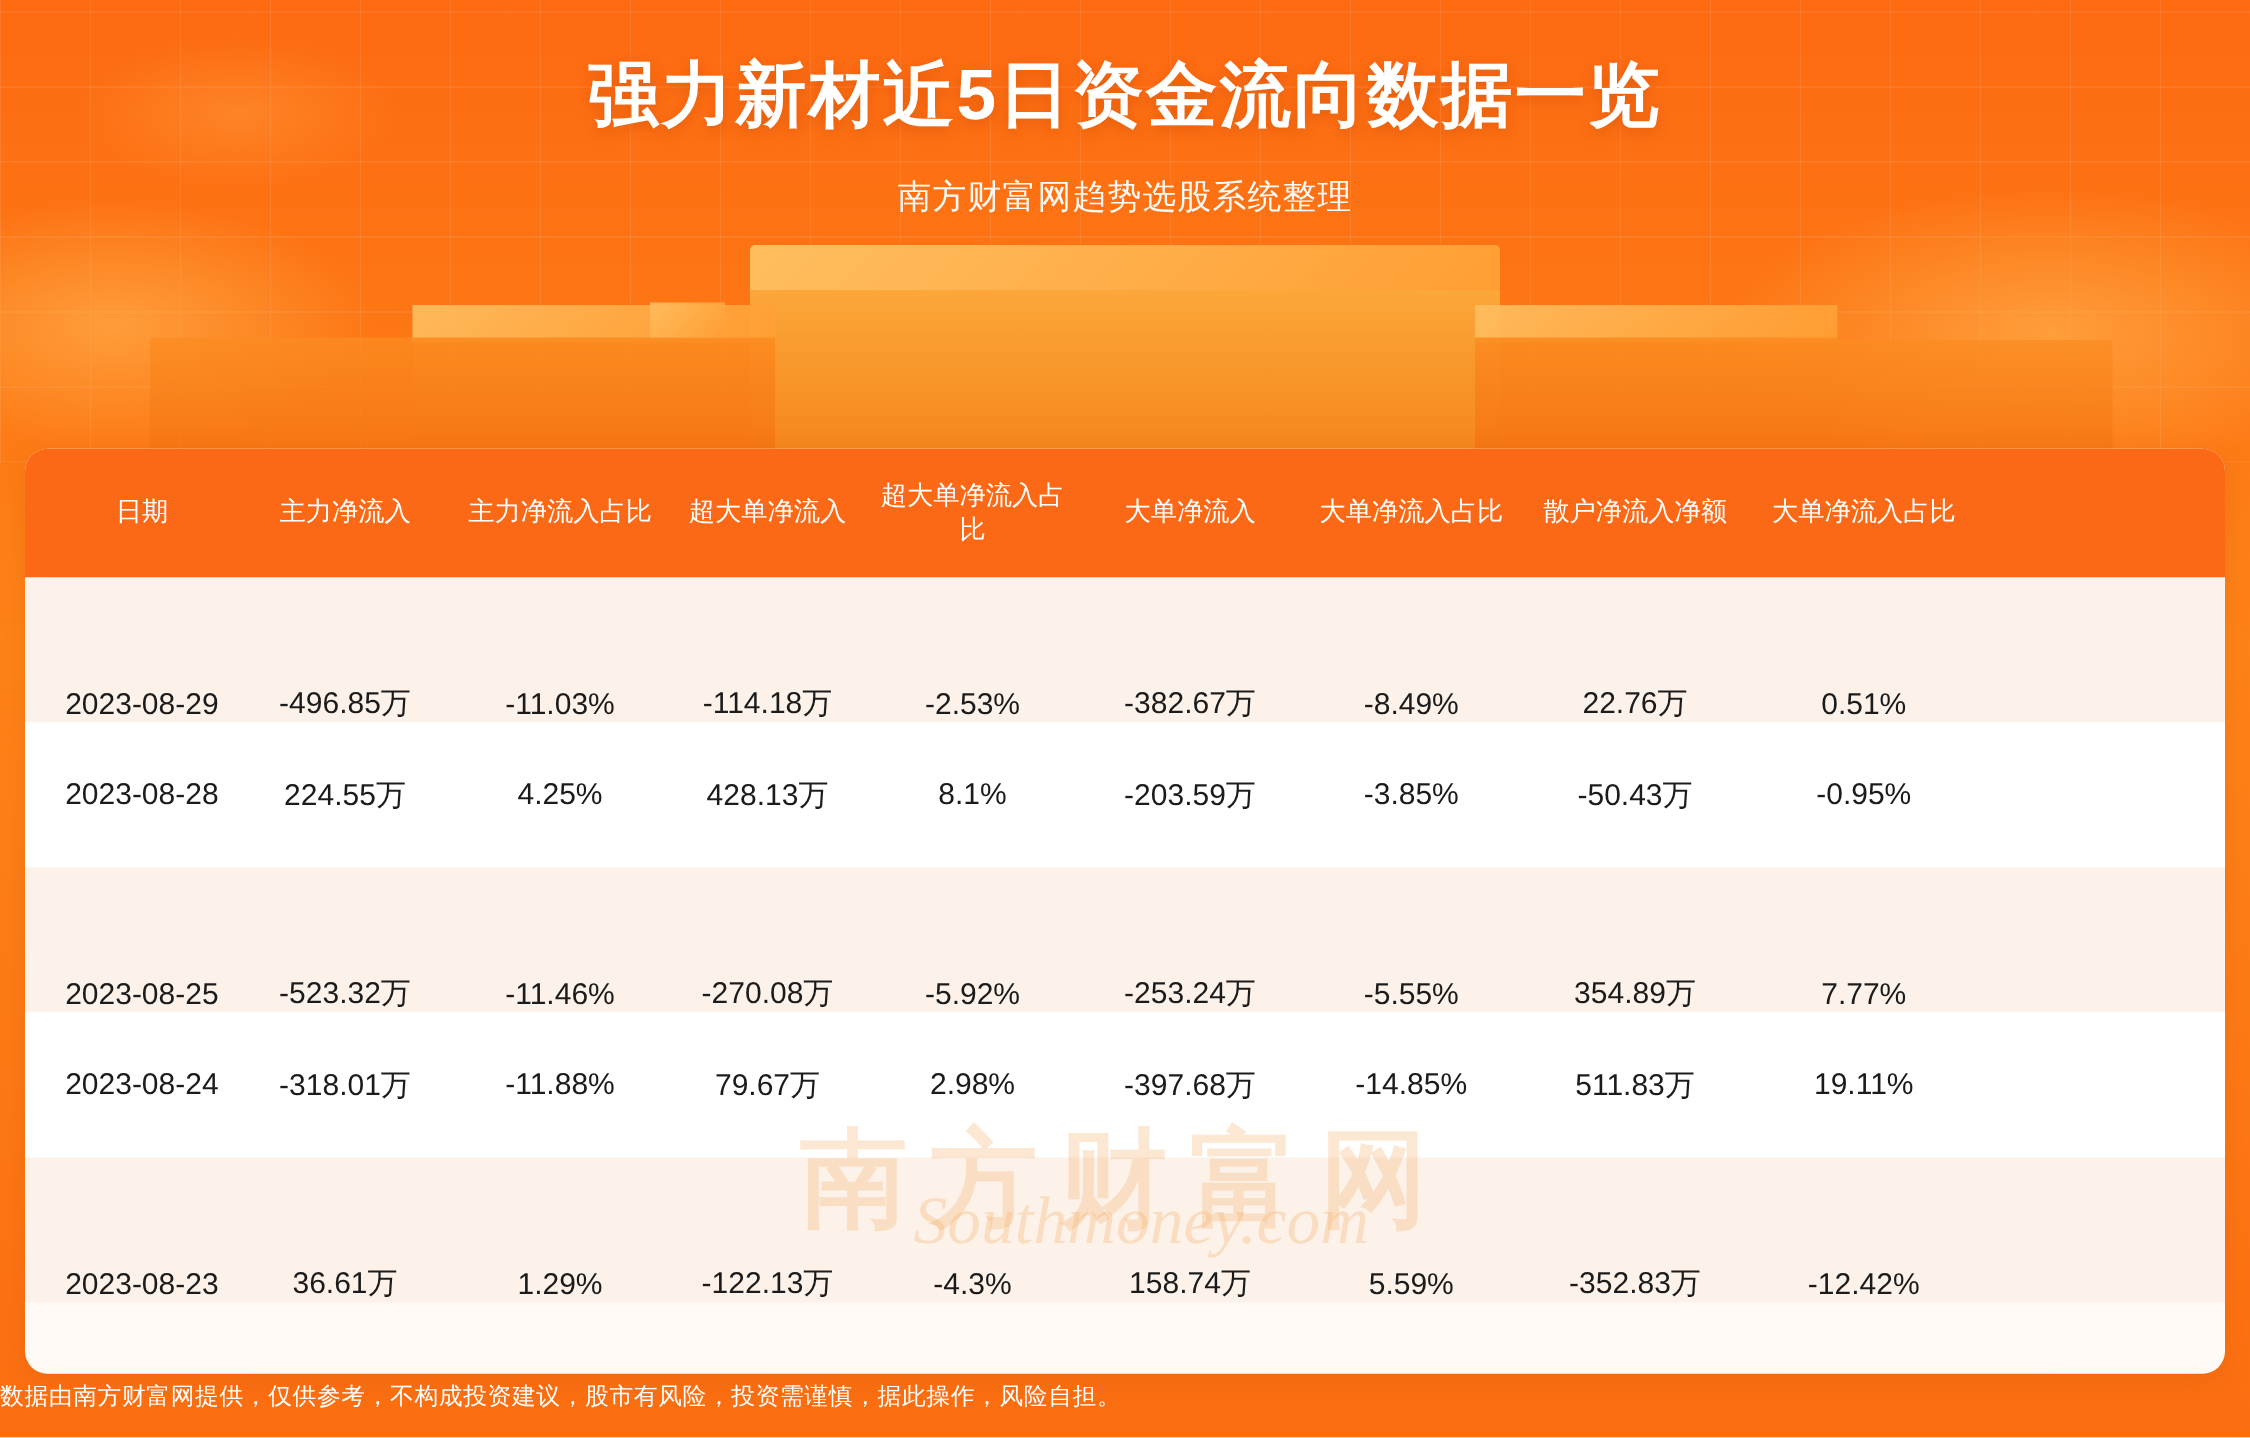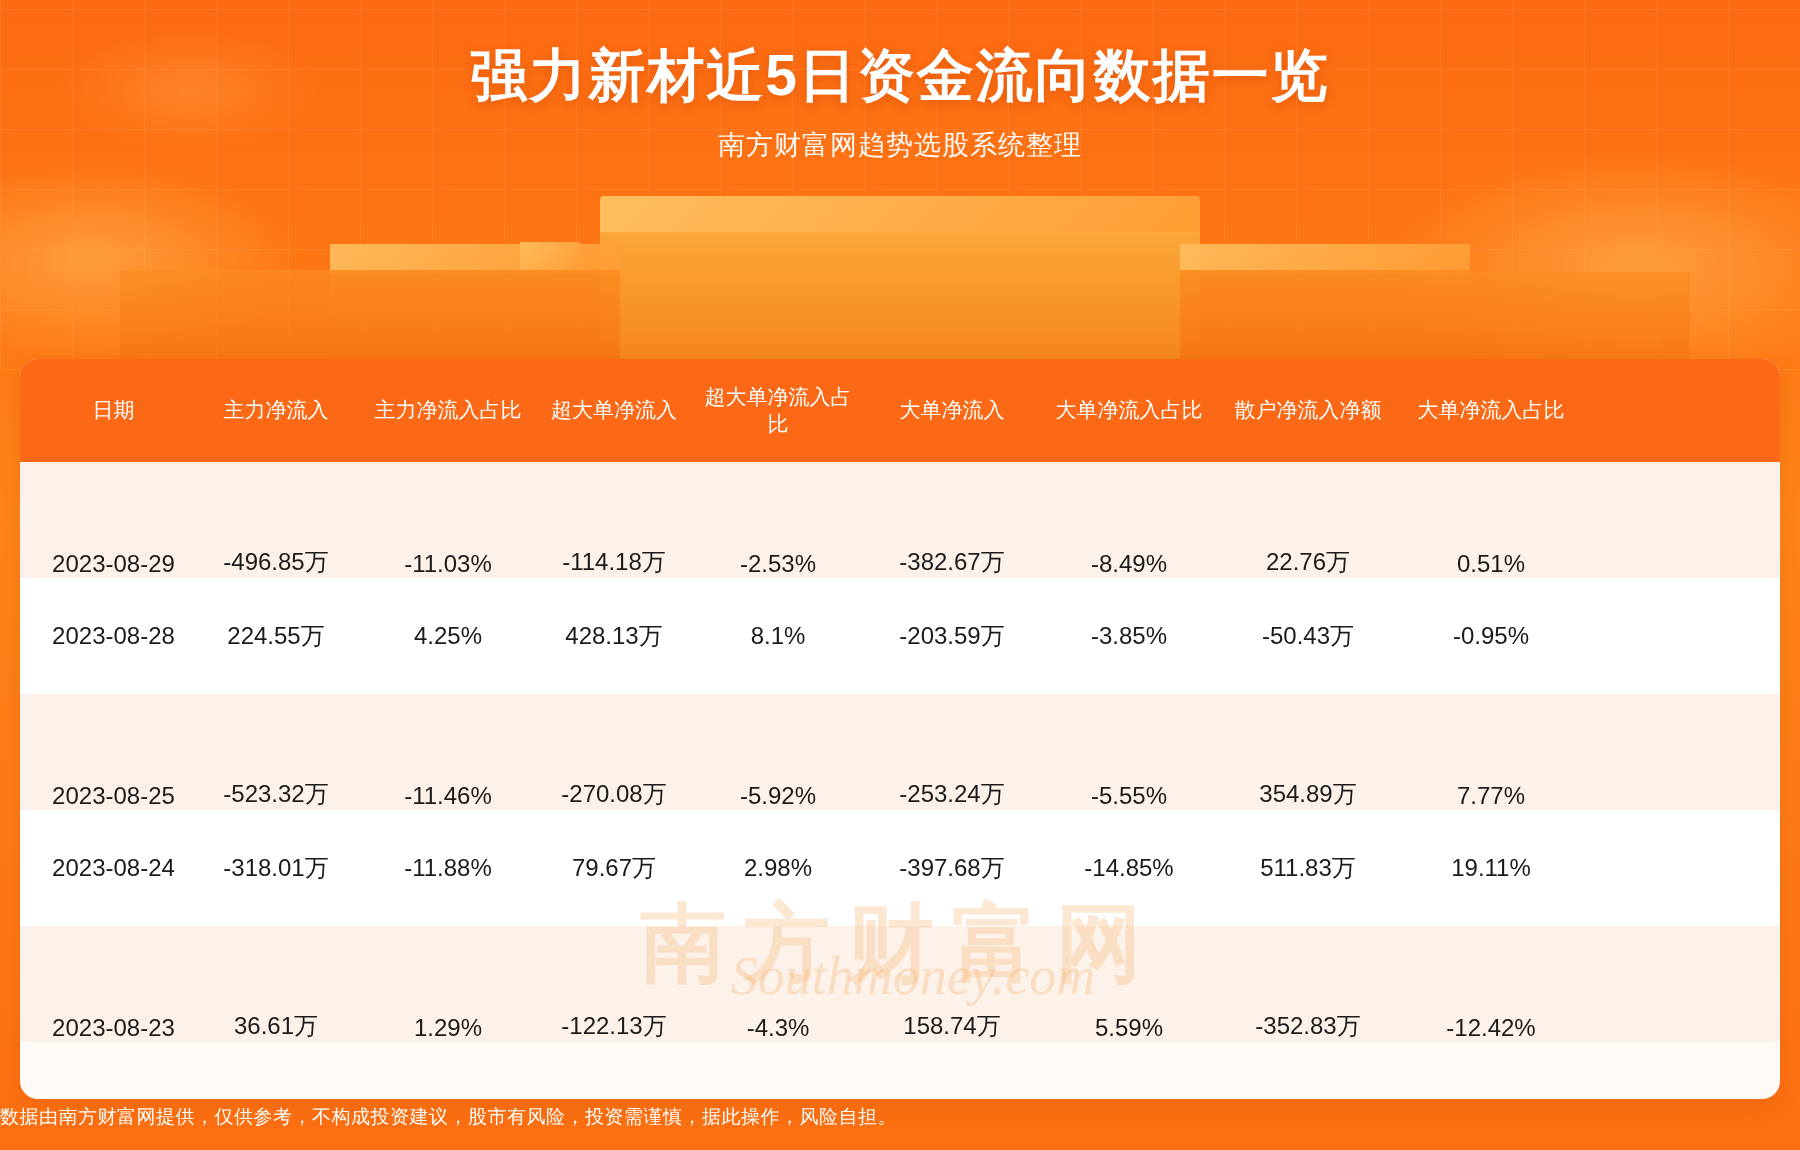--- a/index.html
+++ b/index.html
@@ -37,21 +37,21 @@
   
   .hero{
     position:absolute; left:0; top:0; width:1800px; text-align:center; z-index:6;
   }
   .title{
     margin-top:38px;
     font-size:57px; font-weight:bold; color:#ffffff; letter-spacing:2px;
     text-shadow:0 3px 10px rgba(180,60,0,.35);
   }
   .subtitle{
-    margin-top:12px;
+    margin-top:24px;
     font-size:27px; color:#ffffff; letter-spacing:1px; opacity:.97;
   }
 
   
   .card{
     position:absolute; left:20px; top:359px; width:1760px; height:740px;
     background:#fffaf5;
     border-radius:18px;
     overflow:hidden;
     z-index:8;

